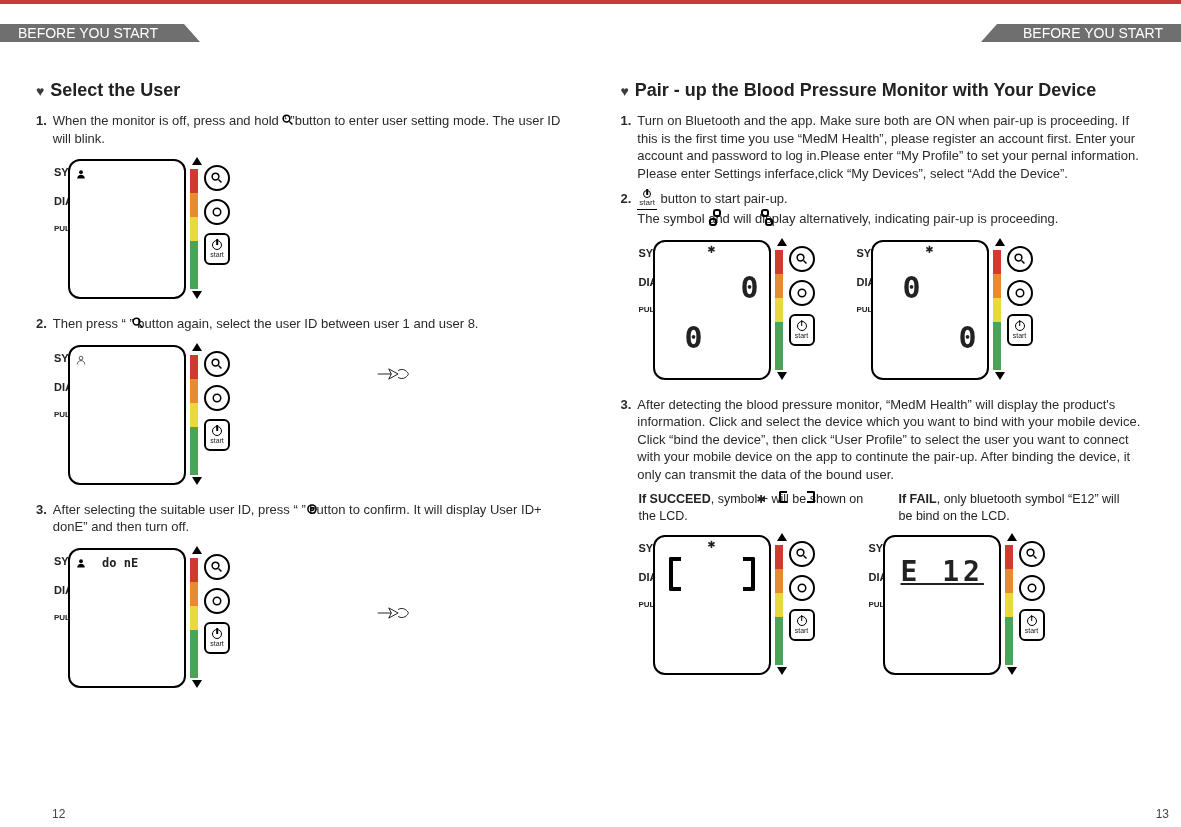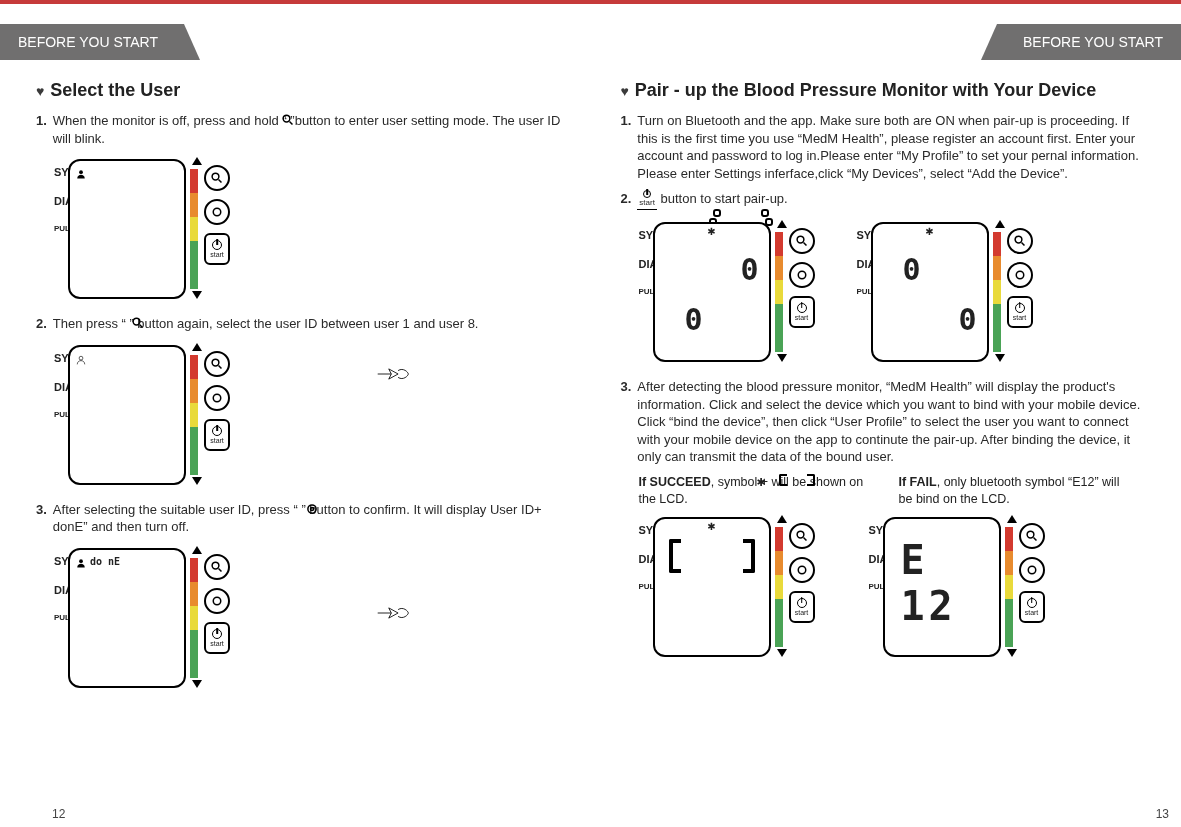--- a/index.html
+++ b/index.html
@@ -1,19 +1,19 @@
 <!DOCTYPE html>
 <html><head>
 <meta charset="utf-8">
 <style>
   * { box-sizing: border-box; margin: 0; padding: 0; }
   body { font-family: Arial, Helvetica, sans-serif; color: #222; background: #fff; }
   .page { width: 1181px; height: 827px; position: relative; background: #fff; }
   .topbar { width: 100%; height: 4px; background: #c63a3a; position: absolute; top: 0; left: 0; }
-  .tab { position: absolute; top: 24px; height: 36px; background: #706f6f; color: #fff; font-size: 14px; display: flex; align-items: center; padding: 0 18px; }
+  .tab { position: absolute; top: 24px; height: 18px; background: #706f6f; color: #fff; font-size: 14px; display: flex; align-items: center; padding: 0 18px; }
   .tab-left { left: 0; clip-path: polygon(0 0, 92% 0, 100% 100%, 0 100%); width: 200px; }
   .tab-right { right: 0; clip-path: polygon(8% 0, 100% 0, 100% 100%, 0 100%); width: 200px; justify-content: flex-end; }
   .spread { display: flex; position: absolute; top: 80px; left: 0; width: 100%; height: 710px; }
   .col { width: 50%; padding: 0 30px 0 36px; position: relative; }
   .col-right { padding: 0 36px 0 30px; }
   .heading { display: flex; align-items: flex-start; gap: 6px; font-size: 18px; font-weight: bold; margin-bottom: 10px; }
   .heart { color: #3a3a3a; font-size: 14px; line-height: 22px; }
   .num { font-weight: bold; font-size: 13px; }
   .step { display: flex; gap: 6px; font-size: 13px; line-height: 1.35; margin-bottom: 8px; color: #2a2a2a; }
   .step-body { flex: 1; }
@@ -47,21 +47,21 @@
   .tri-up{border-bottom:8px solid #000;position:absolute;left:138px;top:2px;}
   .tri-dn{border-top:8px solid #000;position:absolute;left:138px;top:136px;}
   .screen-icons{position:absolute;left:6px;top:4px;display:flex;gap:4px;align-items:center;}
   .bt-icon{font-size:10px;}
   .usr-icon svg{width:10px;height:10px;}
   .digits{position:absolute;font-family:monospace;font-weight:bold;font-size:30px;}
   .bracket{display:inline-block;width:8px;height:18px;border:2px solid #000;}
   .bracket-l{border-right:none;border-radius:2px 0 0 2px;}
   .bracket-r{border-left:none;border-radius:0 2px 2px 0;}
   .m-icon{display:inline-block;width:8px;height:8px;border:2px solid #000;border-radius:3px;}
-  .done-txt{position:absolute;left:20px;top:6px;font-family:monospace;font-size:10px;font-weight:bold;text-align:right;}
+  .done-txt{position:absolute;left:32px;top:6px;font-family:monospace;font-size:12px;font-weight:bold;text-align:right;}
   .hand{position:absolute;width:34px;height:18px;}
   .hand svg{width:100%;height:100%;}
 </style>
 </head>
 <body>
 
 <div class="page">
   <div class="topbar"></div>
   <div class="tab tab-left">BEFORE YOU START</div>
   <div class="tab tab-right">BEFORE YOU START</div>
@@ -269,20 +269,21 @@
       </div>
 
       <div class="step">
         <span class="num">2.</span>
         <div class="step-body" style="position:relative;">
           <span style="display:inline-flex;flex-direction:column;align-items:center;font-size:8px;vertical-align:middle;border-bottom:1px solid #000;padding:0 2px;">
               <span class="power-sym" style="width:8px;height:8px;"></span>
               <span>start</span>
             </span>
           <span> button to start pair-up.</span><br>
+          <span>The symbol       and       will display alternatively, indicating pair-up is proceeding.</span>
           <span style="position:absolute;left:72px;top:19px;display:inline-flex;flex-direction:column;gap:1px;">
               <span class="m-icon" style="margin-left:4px;"></span>
               <span class="m-icon"></span>
             </span>
           <span style="position:absolute;left:124px;top:19px;display:inline-flex;flex-direction:column;gap:1px;">
               <span class="m-icon"></span>
               <span class="m-icon" style="margin-left:4px;"></span>
             </span>
         </div>
       </div>
@@ -422,21 +423,21 @@
               </div>
           </div>
         </div>
         <div class="device" style="width:200px;">
           <div class="labels">
               <div>SYS</div>
               <div>DIA</div>
               <div class="pulse-lbl">PULSE</div>
             </div>
           <div class="screen">
-            <span class="digits" style="left:16px;top:18px;font-size:40px;letter-spacing:4px;">E 12</span>
+            <span class="digits" style="left:16px;top:18px;font-size:28px;letter-spacing:4px;text-decoration:underline;">E 12</span>
           </div>
           <div class="tri tri-up"></div>
           <div class="tri tri-dn"></div>
           <div class="bar">
               <div class="c-red"></div>
               <div class="c-orange"></div>
               <div class="c-yellow"></div>
               <div class="c-green"></div>
               <div class="c-green"></div>
             </div>

